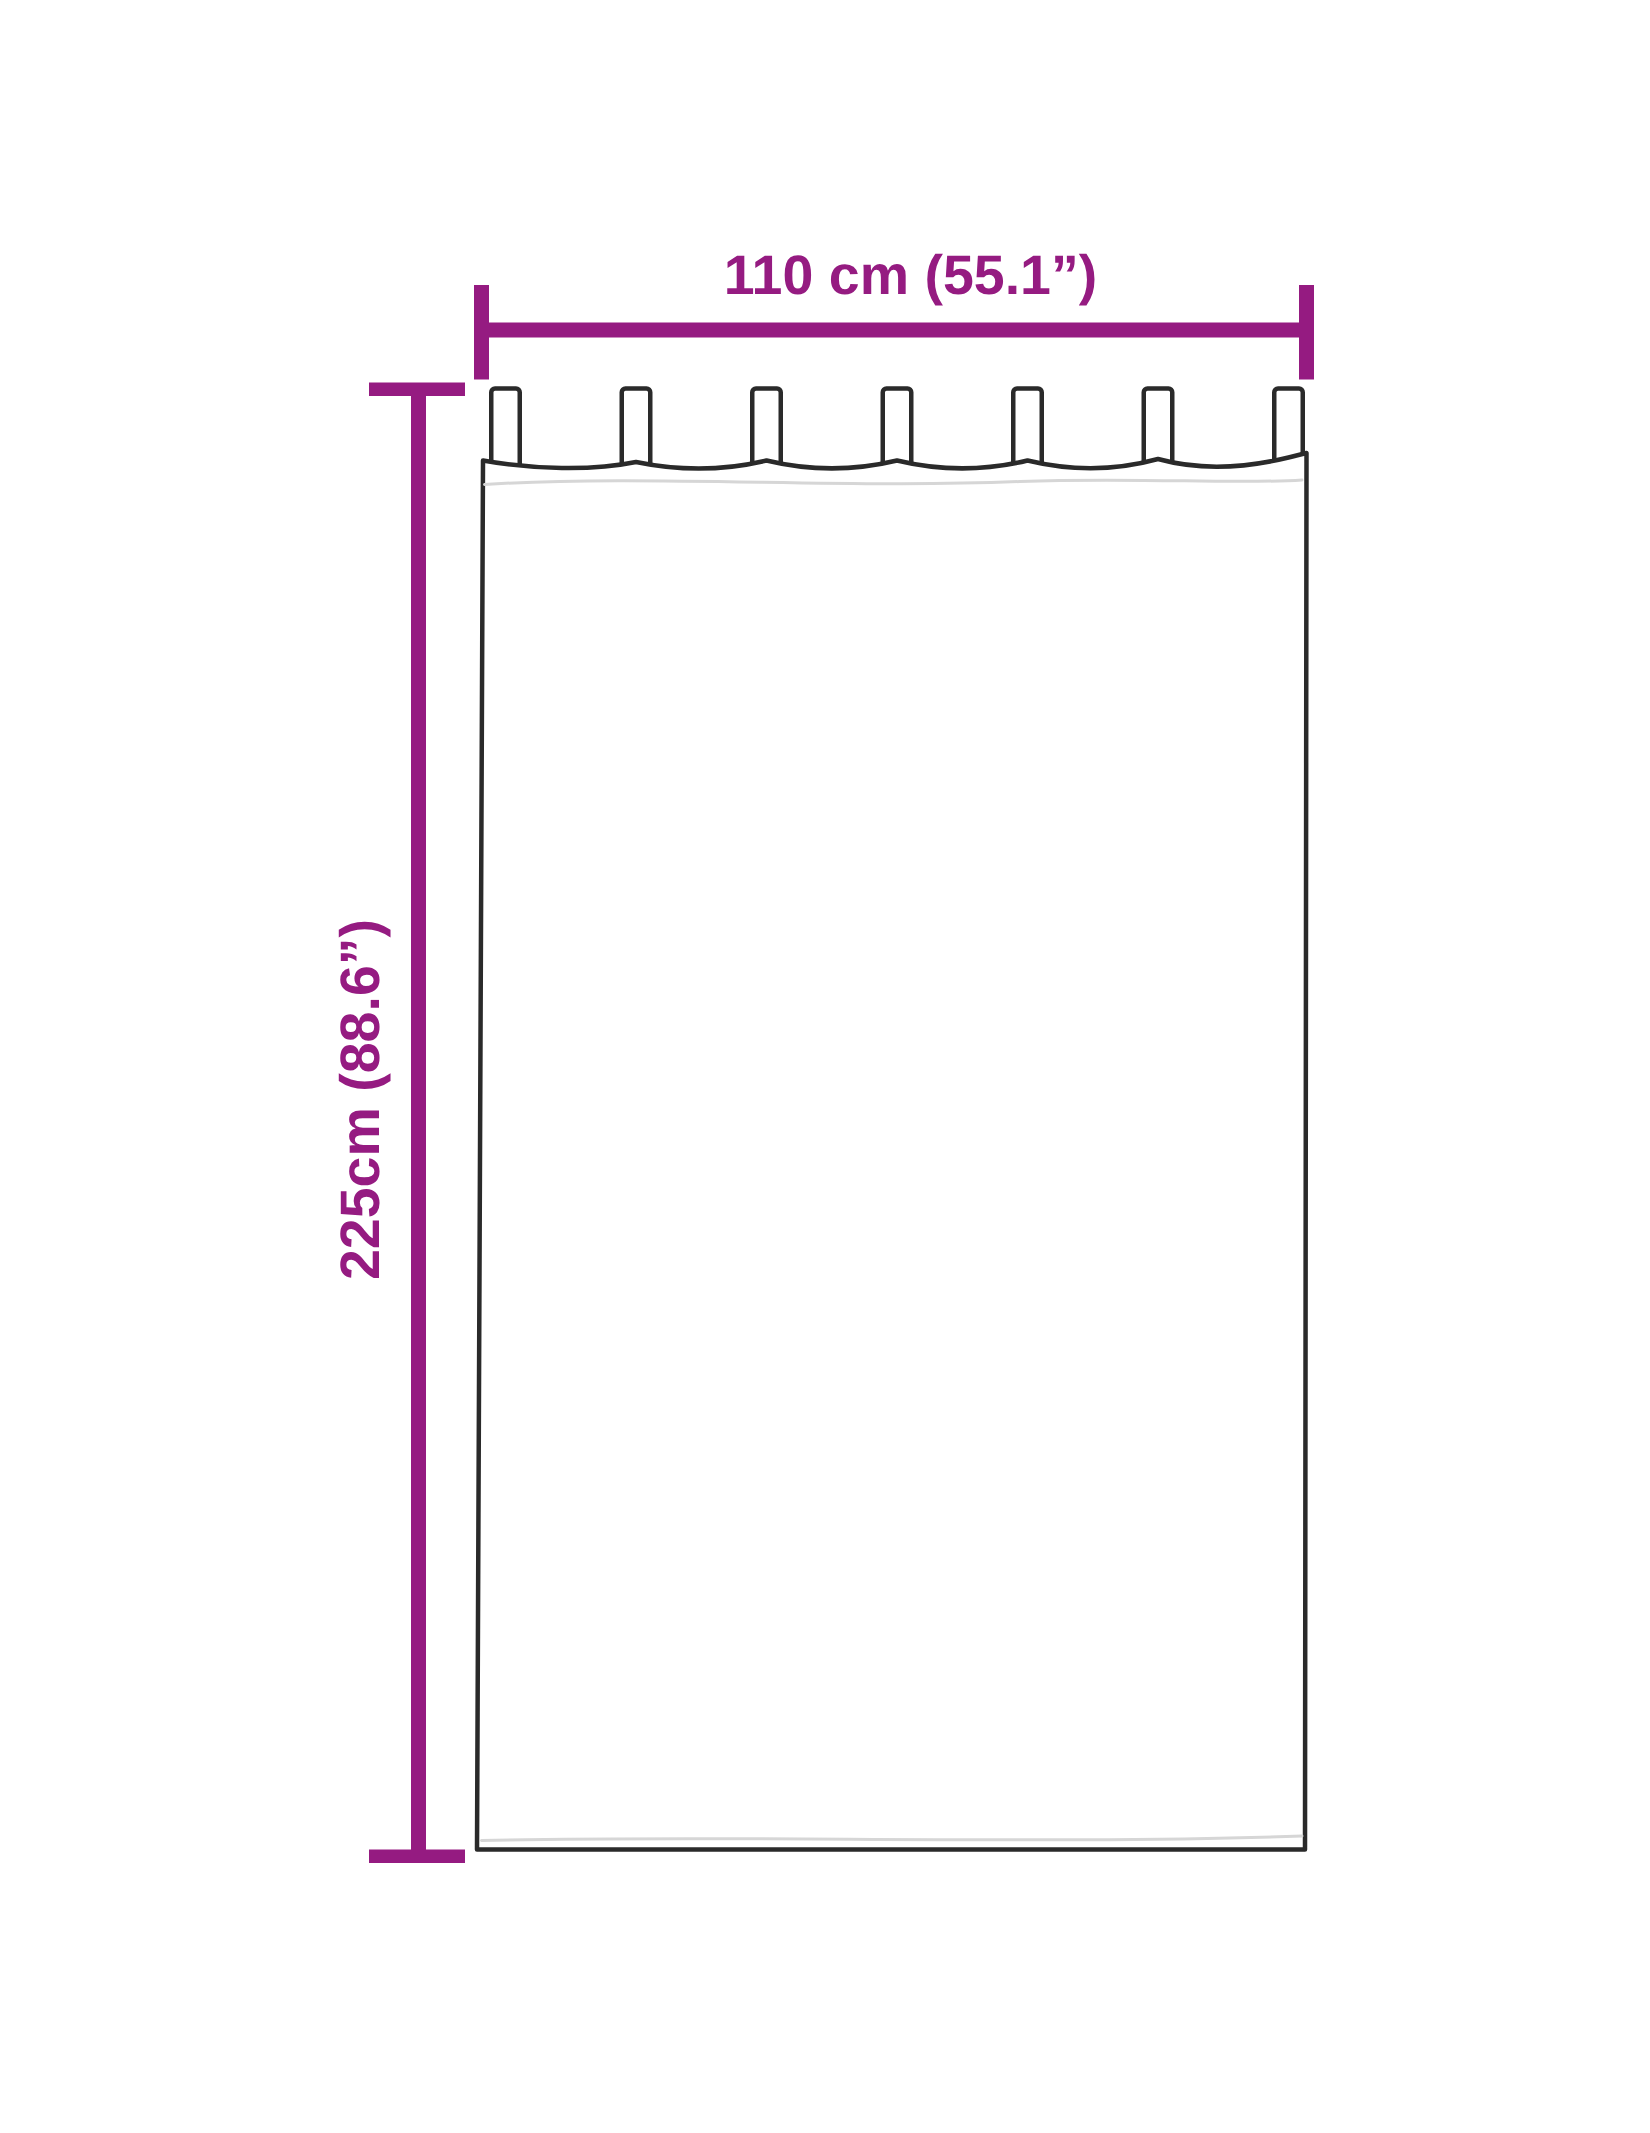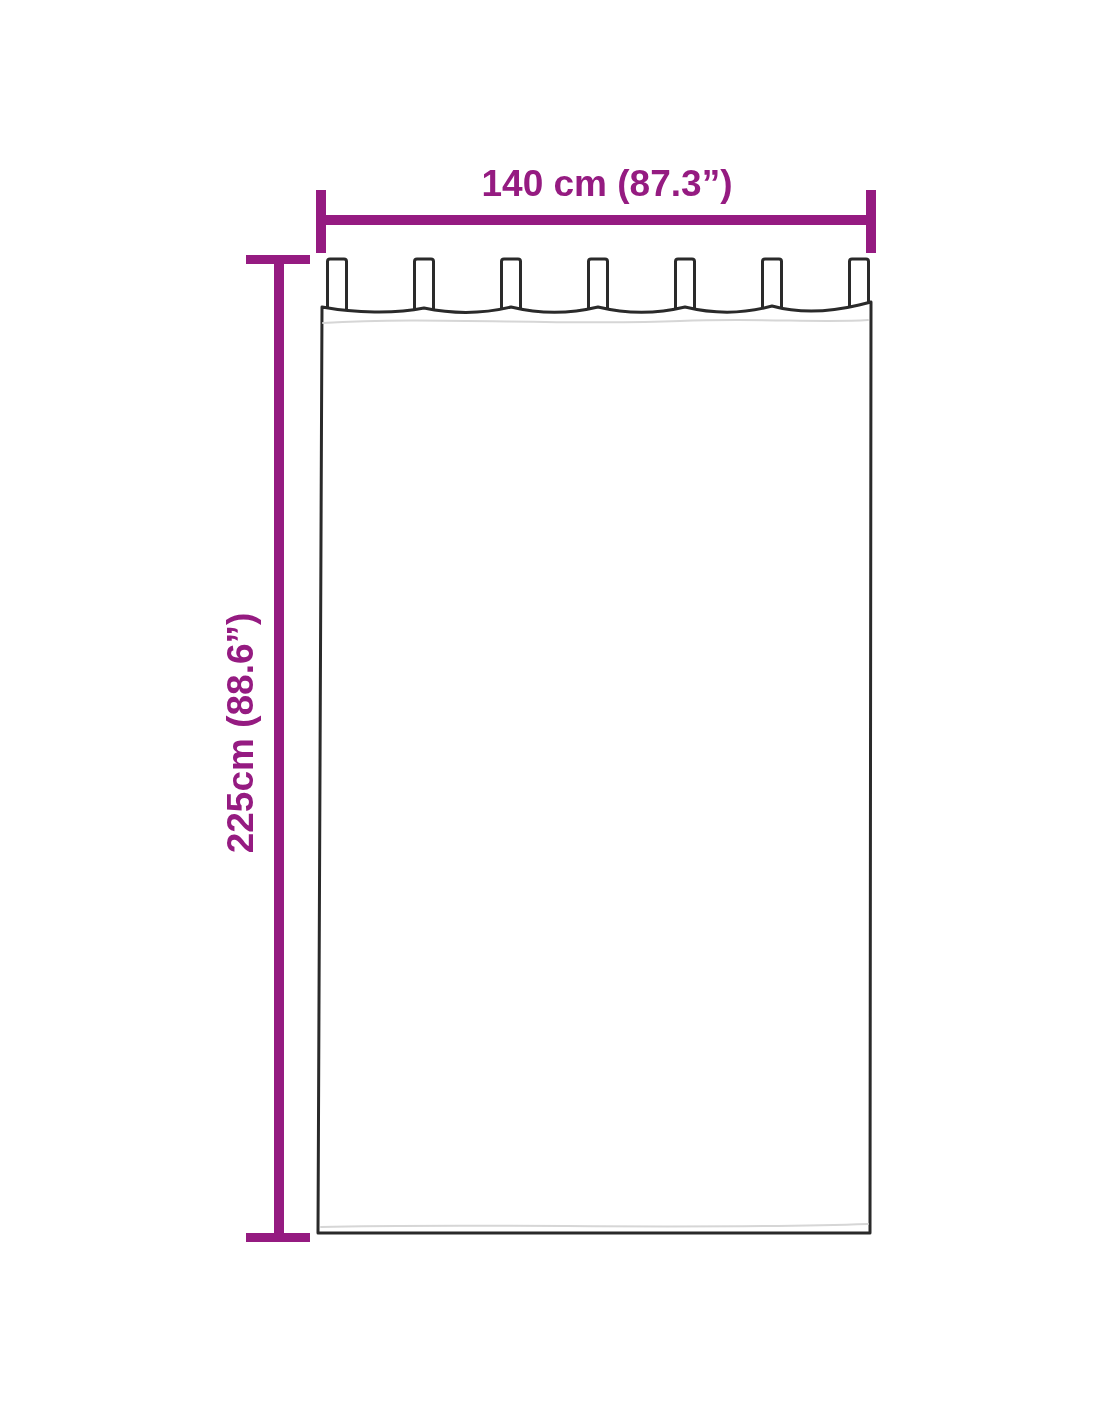--- a/index.html
+++ b/index.html
@@ -85,21 +85,21 @@
     stroke-width:2;
     stroke-linecap:round;
   }
 </style>
 </head>
 <body>
 
 <div class="stage">
 
   <div>
-    <div class="dim-h-label">140 cm (87.3”)</div>
+    <div class="dim-h-label">110 cm (55.1”)</div>
     <div class="dim-h-bar"></div>
     <div class="dim-h-tick left"></div>
     <div class="dim-h-tick right"></div>
   </div>
 
   <div>
     <div class="dim-v-label">225cm (88.6”)</div>
     <div class="dim-v-bar"></div>
     <div class="dim-v-cap top"></div>
     <div class="dim-v-cap bottom"></div>

